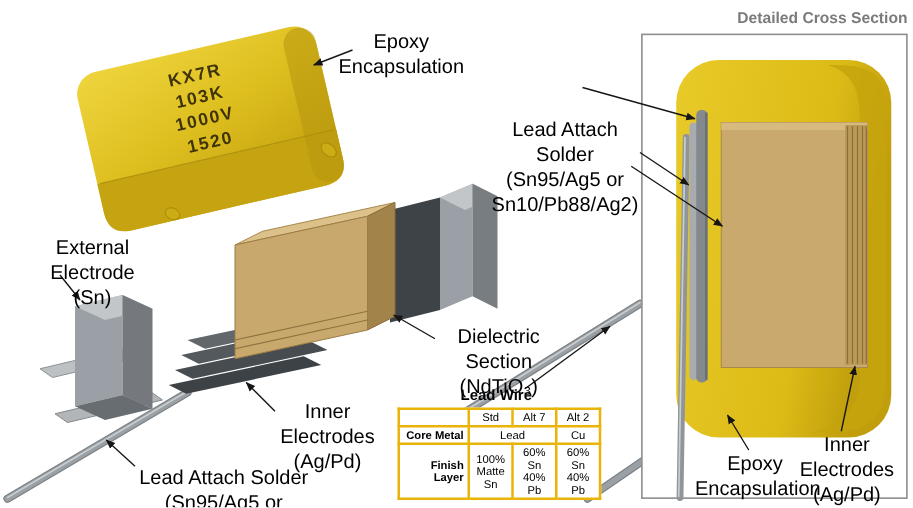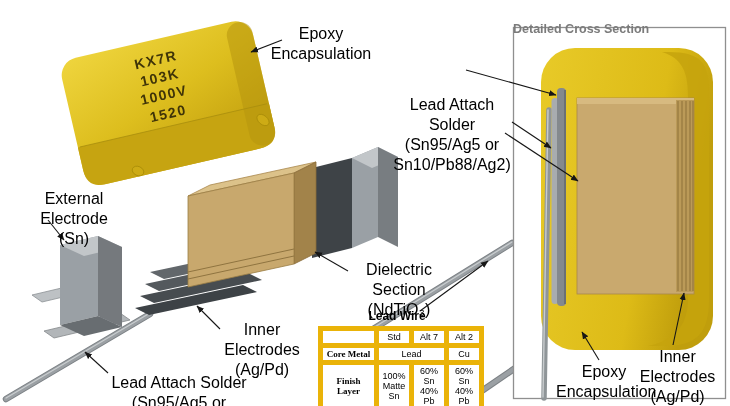--- a/index.html
+++ b/index.html
@@ -3,34 +3,34 @@
 <meta charset="utf-8">
 <style>
   * { margin:0; padding:0; box-sizing:border-box; }
   html,body { width:730px; height:406px; background:#fff; font-family:"Liberation Sans",sans-serif; }
   .stage { position:relative; width:730px; height:406px; background:#fff; overflow:hidden; }
   .art { position:absolute; left:0; top:0; }
   .label {
     position:absolute; font-size:16px; line-height:1.25; color:#000;
     text-align:center; white-space:pre-line;
   }
-  .xs-title { position:absolute; left:513px; top:22px; width:213px; text-align:left;
+  .xs-title { position:absolute; left:513px; top:7px; width:213px; text-align:right;
     font-size:12.5px; font-weight:bold; color:#7b7b7b; }
   .chip-marking {
     position:absolute; left:86px; top:50px; width:152px; text-align:center;
     transform:rotate(-13deg); font-size:14px; font-weight:bold; letter-spacing:1.5px;
     color:#3f3408; line-height:1.3; white-space:pre-line;
   }
   .lw-table { position:absolute; left:318px; top:326px; border-collapse:collapse;
     background:#fff; font-size:9px; color:#000; }
   .lw-table th, .lw-table td {
-    border:5px solid #eab308; text-align:center; vertical-align:middle;
+    border:2px solid #eab308; text-align:center; vertical-align:middle;
     padding:1px 3px; white-space:pre-line; font-weight:normal;
   }
-  .lw-table th.rowlabel { font-weight:bold; text-align:center; width:56px;font-family:Liberation Serif, serif; }
+  .lw-table th.rowlabel { font-weight:bold; text-align:right; width:56px; }
   .lw-table th.colhead { width:35px; }
   .lw-title { position:absolute; left:318px; top:309px; width:158px; text-align:center;
     font-size:12px; font-weight:bold; }
 </style>
 </head>
 <body>
 
 <div class="stage">
 
   <svg class="art" width="730" height="406" viewBox="0 0 730 406">

